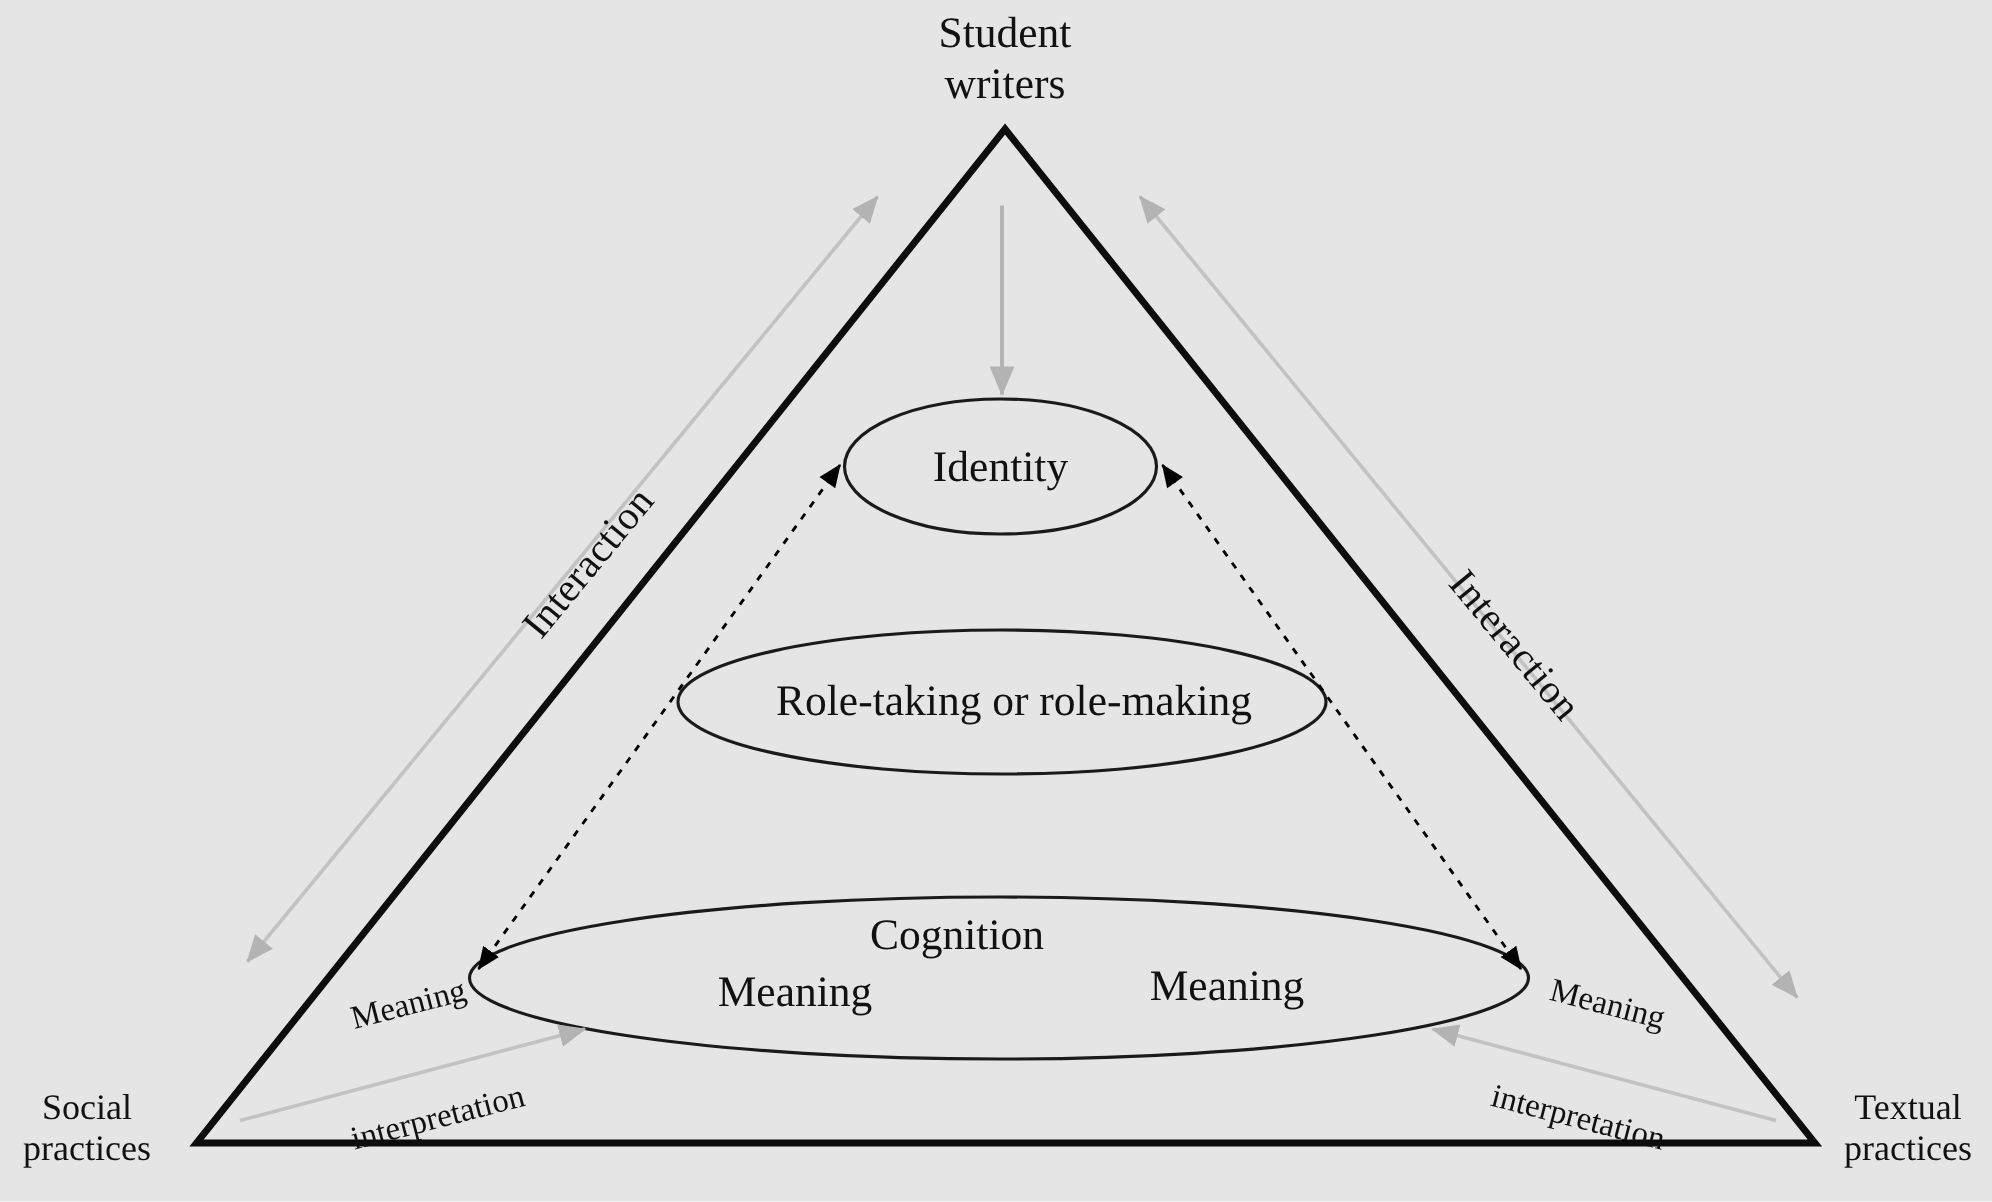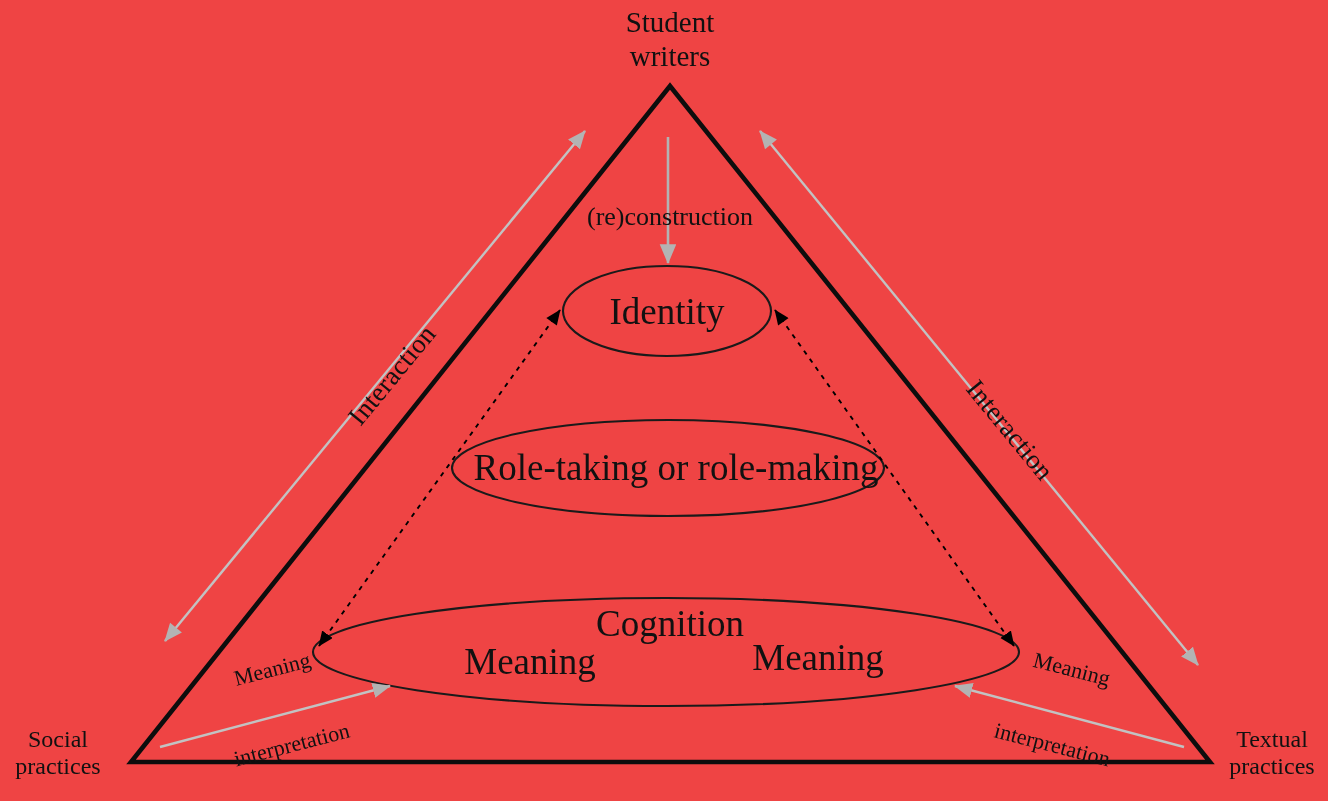--- a/index.html
+++ b/index.html
@@ -4,21 +4,21 @@
 <style>
   html, body {
     margin: 0;
     padding: 0;
     background: #ffffff;
   }
   #figure {
     position: relative;
     width: 1328px;
     height: 801px;
-    background: #ef4444;
+    background: #e5e5e5;
     overflow: hidden;
     font-family: "Liberation Serif", "DejaVu Serif", serif;
     color: #000000;
   }
   #figure svg {
     position: absolute;
     left: 0;
     top: 0;
     width: 1328px;
     height: 801px;
@@ -32,21 +32,21 @@
   }
   .lbl-center {
     text-align: center;
     transform: translate(-50%, -50%);
   }
   .corner {
     text-align: center;
     font-size: 24px;
   }
   .node-text {
-    font-size: 37px;
+    font-size: 29px;
     text-align: right;
   }
   .reconstruction {
     font-size: 26px;
     text-align: center;
   }
   .interaction {
     font-size: 27px;
     letter-spacing: 0.3px;
   }
@@ -109,27 +109,26 @@
 
   <div class="lbl apex-title" style="left:670px; top:6px; transform:translateX(-50%);">Student
 writers</div>
 
   <div class="lbl corner" style="left:58px; top:726px; transform:translateX(-50%);">Social
 practices</div>
 
   <div class="lbl corner" style="left:1272px; top:726px; transform:translateX(-50%);text-align:center;">Textual
 practices</div>
 
-  <div class="lbl reconstruction lbl-center" style="left:670px; top:217px;">(re)construction</div>
 
   <div class="lbl node-text lbl-center" style="left:667px; top:312px;">Identity</div>
 
   <div class="lbl node-text lbl-center" style="left:676px; top:468px;font-family:Liberation Serif, serif;">Role-taking or role-making</div>
 
-  <div class="lbl node-text lbl-center" style="left:670px; top:624px;">Cognition</div>
+  <div class="lbl node-text lbl-center" style="left:638px; top:624px;">Cognition</div>
 
   <div class="lbl node-text lbl-center" style="left:530px; top:662px;">Meaning</div>
 
   <div class="lbl node-text lbl-center" style="left:818px; top:658px;">Meaning</div>
 
   <div class="lbl interaction lbl-center" style="left:392px; top:375px; transform:translate(-50%,-50%) rotate(-50.5deg);">Interaction</div>
 
   <div class="lbl interaction lbl-center" style="left:1010px; top:430px; transform:translate(-50%,-50%) rotate(50.5deg);">Interaction</div>
 
   <div class="lbl meaning lbl-center" style="left:282px; top:707px; transform:translate(-50%,-50%) rotate(-14.5deg);">

